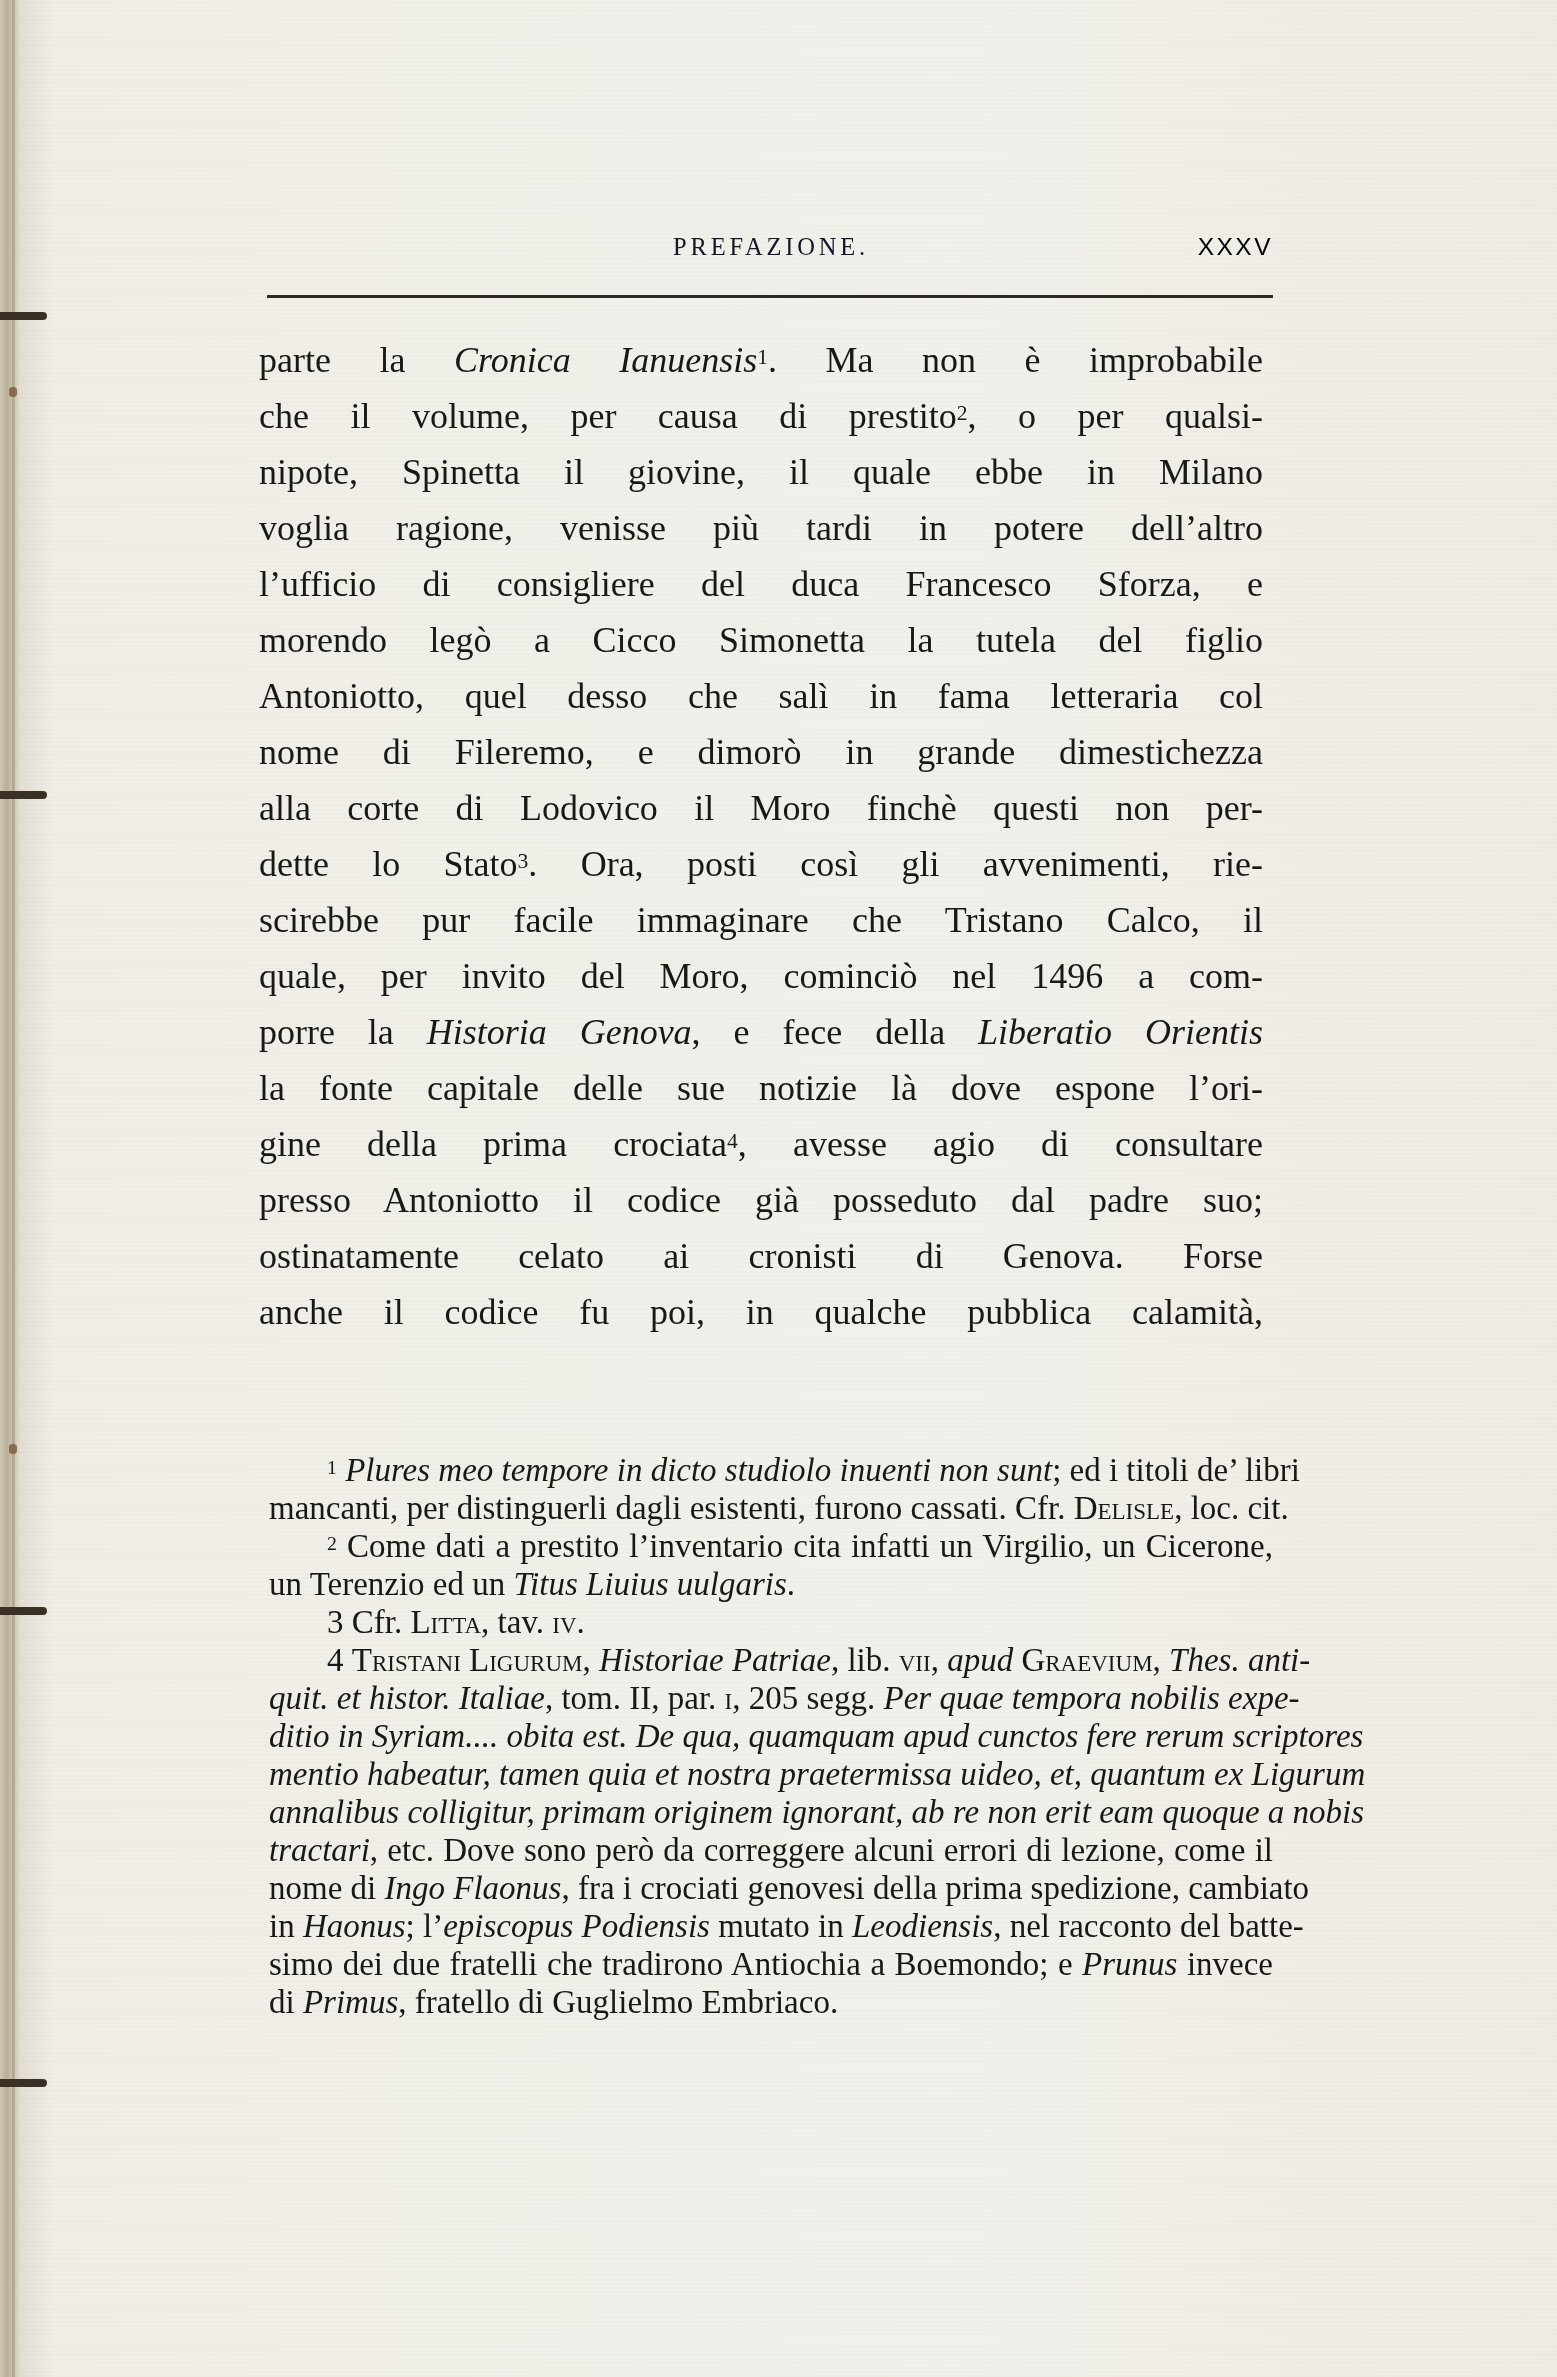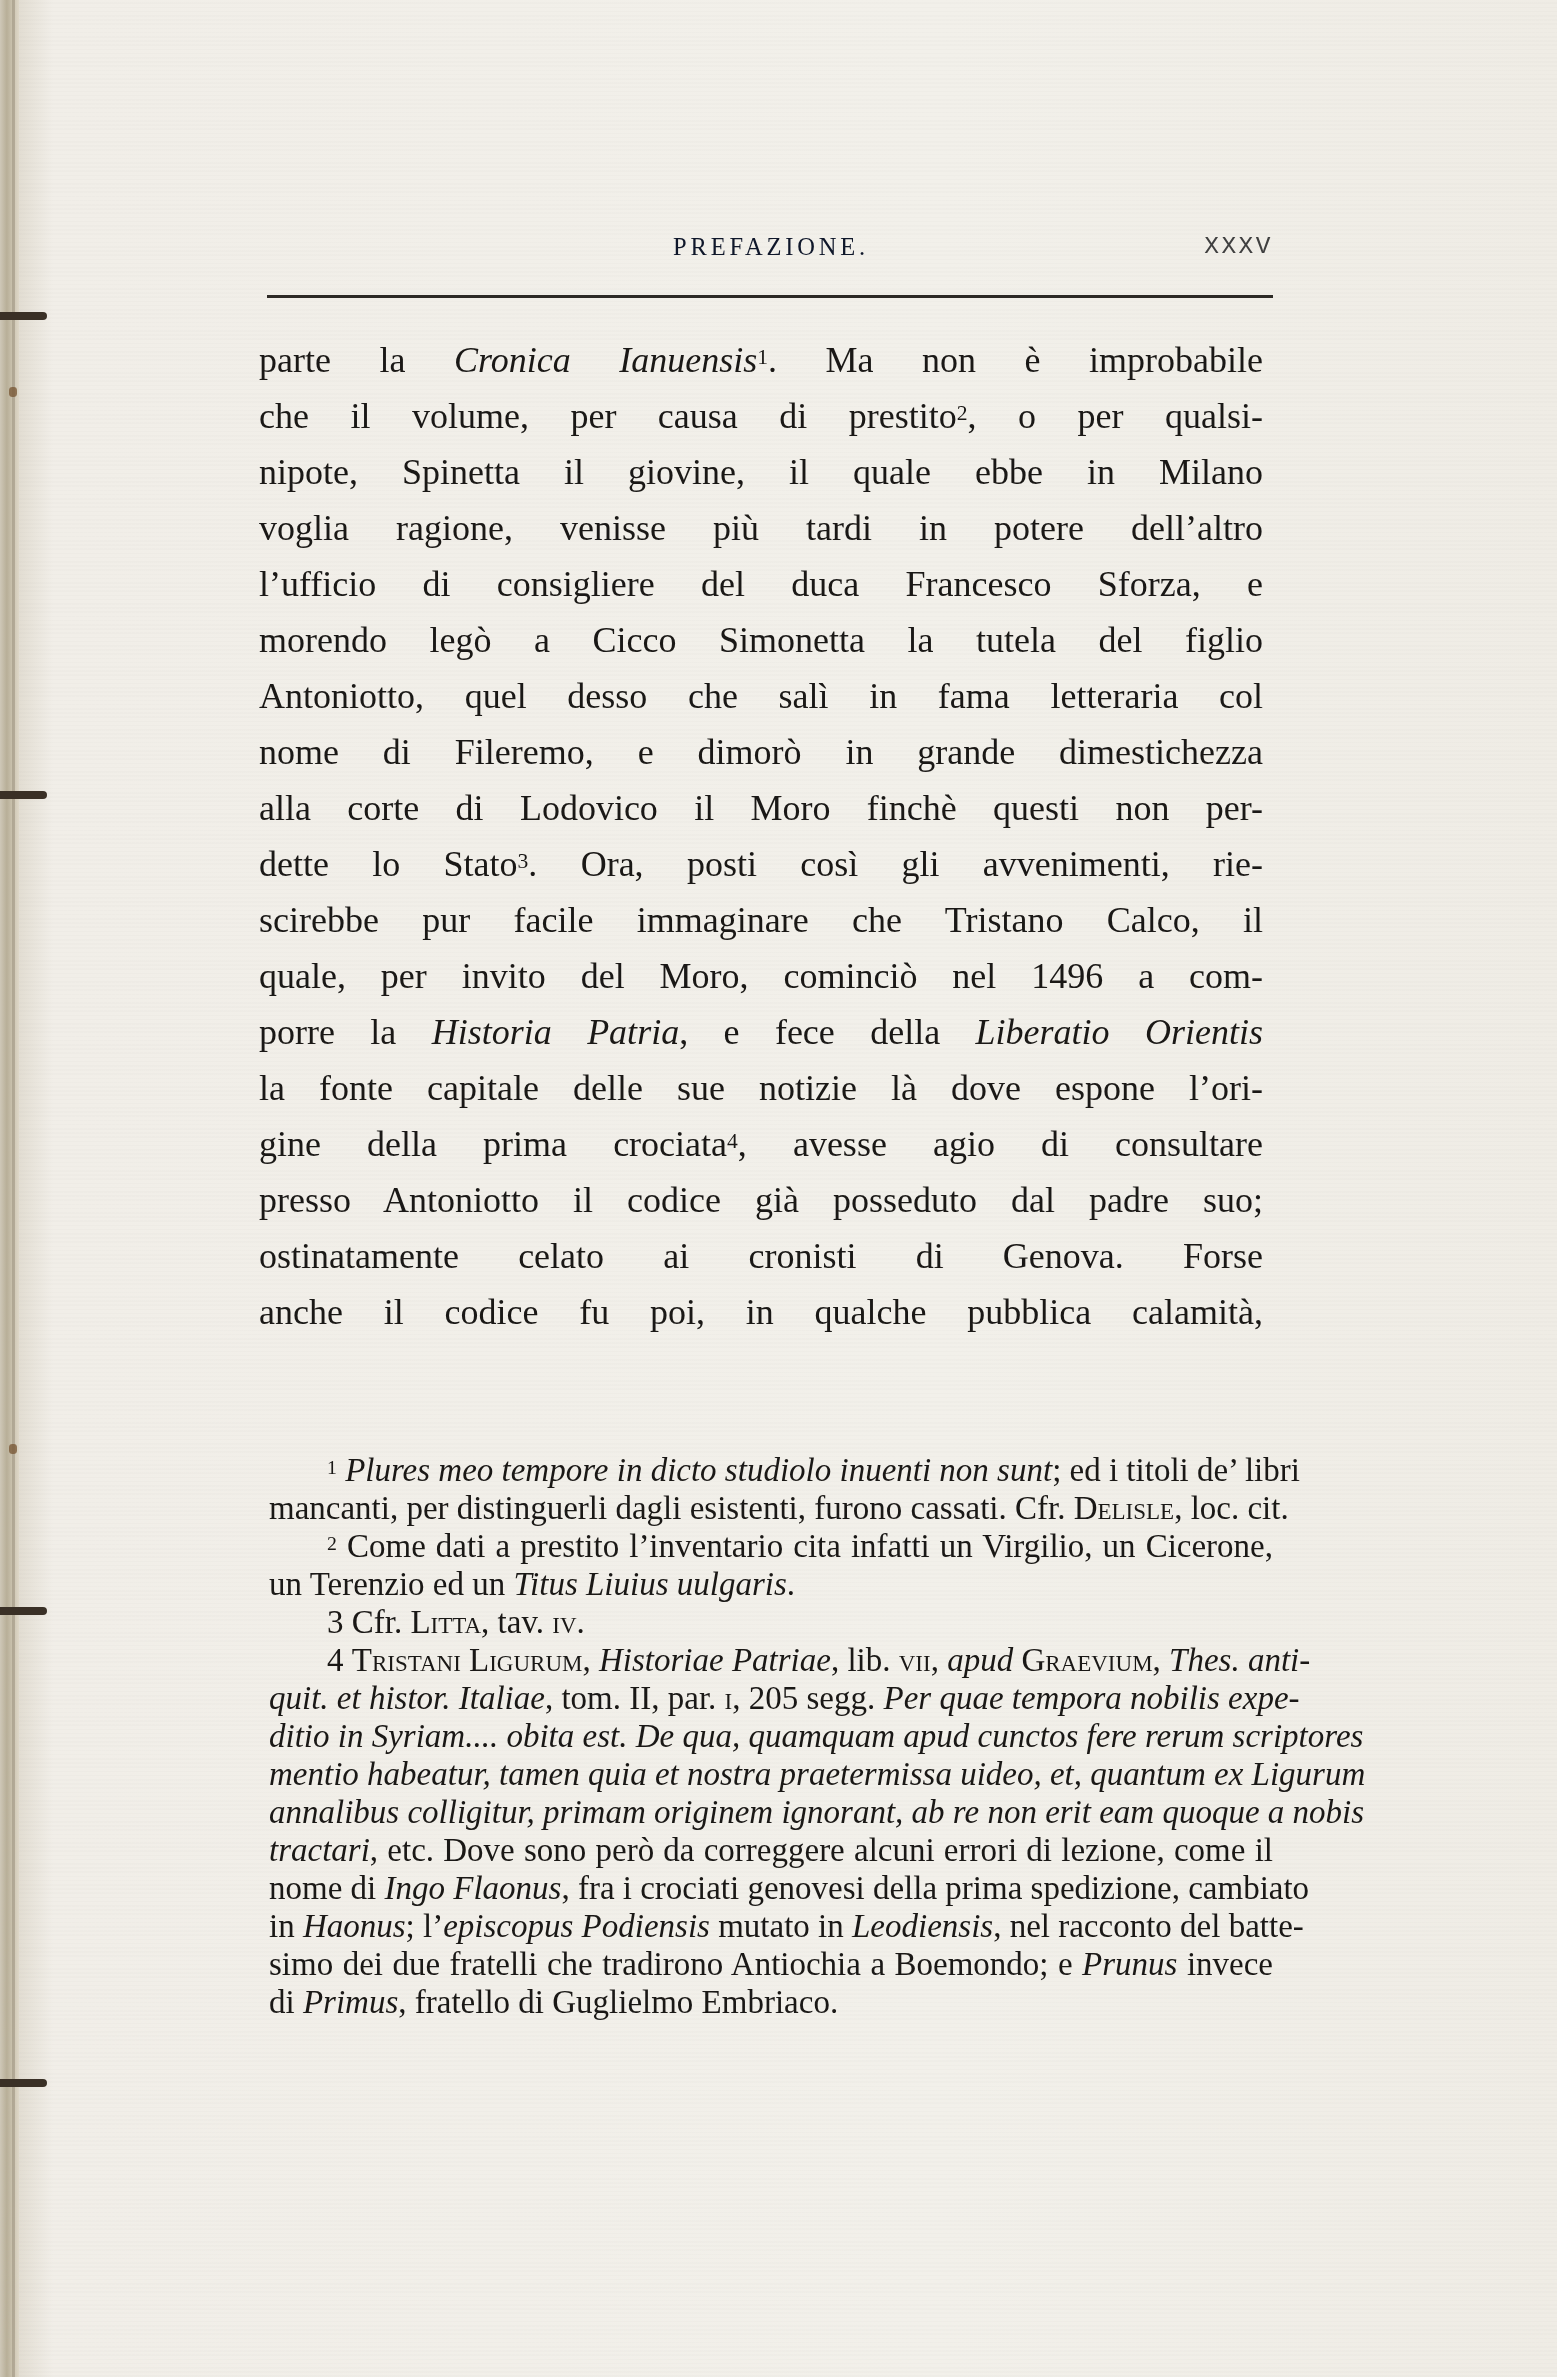--- a/index.html
+++ b/index.html
@@ -11,21 +11,21 @@
           background:repeating-linear-gradient(0deg, rgba(0,0,0,0.012) 0px, rgba(0,0,0,0.012) 1.7px, transparent 1.7px, transparent 4.2px); }
   .spine { position:absolute; left:0; top:0; width:18.6px; height:2377px;
           background:linear-gradient(90deg,#cfc8b8 0px,#b8af98 6.8px,#c9c1ad 12px,#ddd6c6 18.6px); }
   .spine-line { position:absolute; left:12px; top:0; width:2.5px; height:2377px; background:#9e9580; opacity:.6; }
   .stitch { position:absolute; left:0; width:47px; height:7.6px; background:#3a3026; border-radius:0 4.2px 4.2px 0; }
   .knot { position:absolute; left:8.5px; width:8.5px; height:10px; background:#7a5a38; border-radius:3.4px; opacity:.8; }
 
   .header { position:absolute; top:233px; left:269px; width:1004px; height:34px; }
   .running-title { position:absolute; left:0; right:0; text-align:center; font-family:"Liberation Serif",serif;
           font-size:24.5px; letter-spacing:3.8px; color:#0f172a; }
-  .folio { position:absolute; right:0; font-family:Liberation Mono, monospace; font-size:24.5px; letter-spacing:2.5px; color:#404040; }
+  .folio { position:absolute; right:0; font-family:Liberation Sans, sans-serif; font-size:24.5px; letter-spacing:2.5px; color:#000000; }
   .rule { position:absolute; left:267px; top:295px; width:1006px; height:2.5px; background:#2d2a26; }
 
   .body { position:absolute; left:259px; top:337px; width:1004px; }
   .line { height:56px; line-height:46px; font-family:"Liberation Serif",serif; font-size:36px;
           text-align:justify; text-align-last:justify; white-space:nowrap; overflow:visible; }
   .fn { position:absolute; left:269px; top:1453px; width:1004px; }
   .fline { height:38px; line-height:34px; font-family:"Liberation Serif",serif; font-size:33px;
            text-align:justify; text-align-last:justify; white-space:nowrap; }
   .fline.indent { padding-left:58px; }
   .fline.end { text-align-last:left; }
@@ -61,21 +61,21 @@
     <div class="line">nipote, Spinetta il giovine, il quale ebbe in Milano</div>
     <div class="line">voglia ragione, venisse più tardi in potere dell’altro</div>
     <div class="line">l’ufficio di consigliere del duca Francesco Sforza, e</div>
     <div class="line">morendo legò a Cicco Simonetta la tutela del figlio</div>
     <div class="line">Antoniotto, quel desso che salì in fama letteraria col</div>
     <div class="line">nome di Fileremo, e dimorò in grande dimestichezza</div>
     <div class="line">alla corte di Lodovico il Moro finchè questi non per-</div>
     <div class="line">dette lo Stato<sup>3</sup>.  Ora, posti così gli avvenimenti, rie-</div>
     <div class="line">scirebbe pur facile immaginare che Tristano Calco, il</div>
     <div class="line">quale, per invito del Moro, cominciò nel 1496 a com-</div>
-    <div class="line">porre la <i>Historia Patria</i>, e fece della <i>Liberatio Orientis</i></div>
+    <div class="line">porre la <i>Historia Genova</i>, e fece della <i>Liberatio Orientis</i></div>
     <div class="line">la fonte capitale delle sue notizie là dove espone l’ori-</div>
     <div class="line">gine della prima crociata<sup>4</sup>, avesse agio di consultare</div>
     <div class="line">presso Antoniotto il codice già posseduto dal padre suo;</div>
     <div class="line">ostinatamente celato ai cronisti di Genova.  Forse</div>
     <div class="line">anche il codice fu poi, in qualche pubblica calamità,</div>
   </div>
 <div class="fn" id="fn">
     <div class="fline indent"><sup>1</sup> <i>Plures meo tempore in dicto studiolo inuenti non sunt</i>; ed i titoli de’ libri</div>
     <div class="fline end">mancanti, per distinguerli dagli esistenti, furono cassati.  Cfr. <span class="sc">Delisle</span>, loc. cit.</div>
     <div class="fline indent"><sup>2</sup> Come dati a prestito l’inventario cita infatti un Virgilio, un Cicerone,</div>

